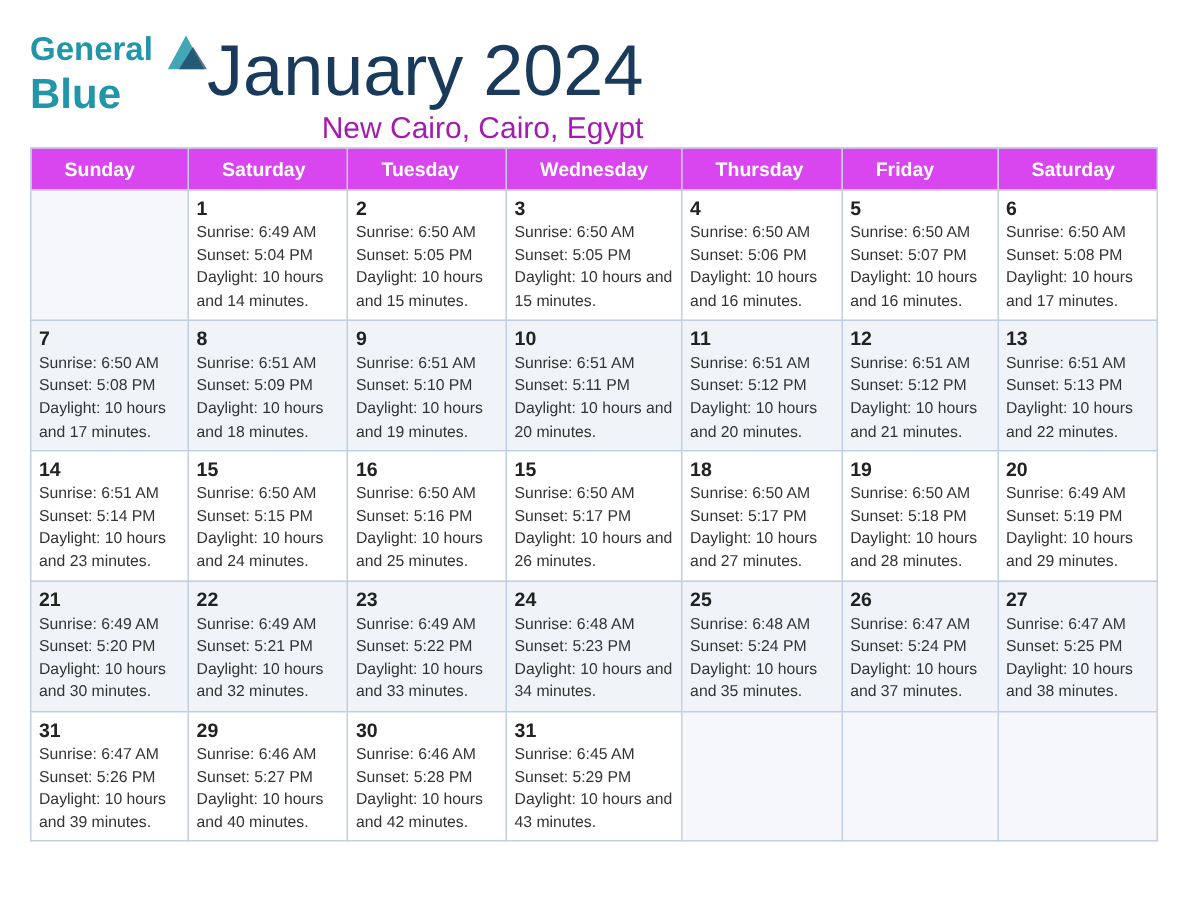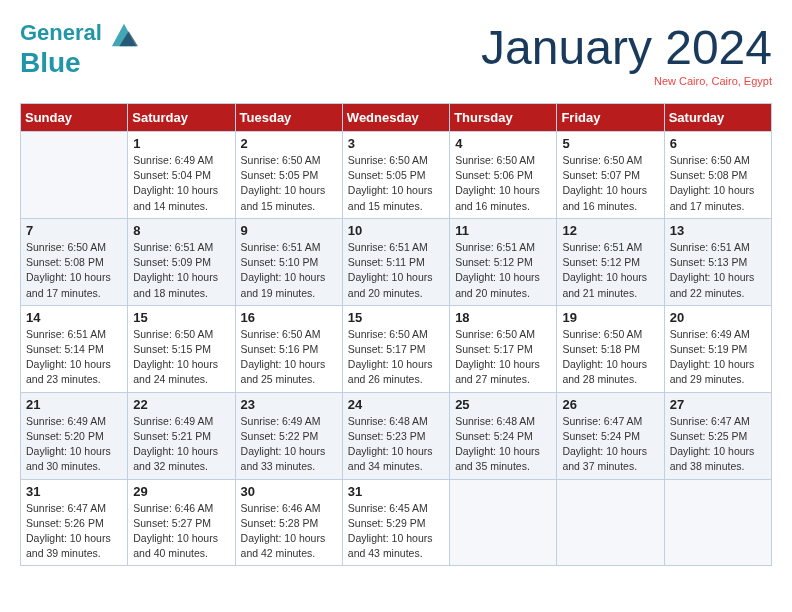--- a/index.html
+++ b/index.html
@@ -5,23 +5,22 @@
     * { box-sizing: border-box; margin: 0; padding: 0; }
     body {
       font-family: Arial, sans-serif;
       background: #fff;
       width: 792px;
       min-height: 612px;
       padding: 20px;
     }
     .header {
       display: flex;
-      justify-content: space-between;
+      justify-content: flex-start;
       align-items: flex-start;
-      margin-bottom: 16px;
     }
     .logo {
       display: flex;
       align-items: center;
     }
     .logo-text {
       font-size: 22px;
       font-weight: bold;
       color: #1a3a5c;
       line-height: 1.1;
@@ -36,33 +35,33 @@
     }
     .title-block {
       text-align: right;
     }
     .month-title {
       font-size: 48px;
       font-weight: normal;
       color: #1a3a5c;
     }
     .location {
-      font-size: 11px;
-      color: #ef4444;
+      font-size: 20px;
+      color: #a21caf;
     }
     table {
       width: 100%;
       border-collapse: collapse;
     }
     th {
-      background-color: #b91c1c;
+      background-color: #d946ef;
       color: #fff;
       font-size: 13px;
       font-weight: bold;
-      padding: 6px 4px;
+      padding: 6px 22px;
       text-align: left;
       border: 1px solid #c0d0e0;
     }
     td {
       border: 1px solid #c0d0e0;
       vertical-align: top;
       padding: 4px 5px;
       width: calc(100% / 7);
       min-height: 80px;
       font-size: 11px;

